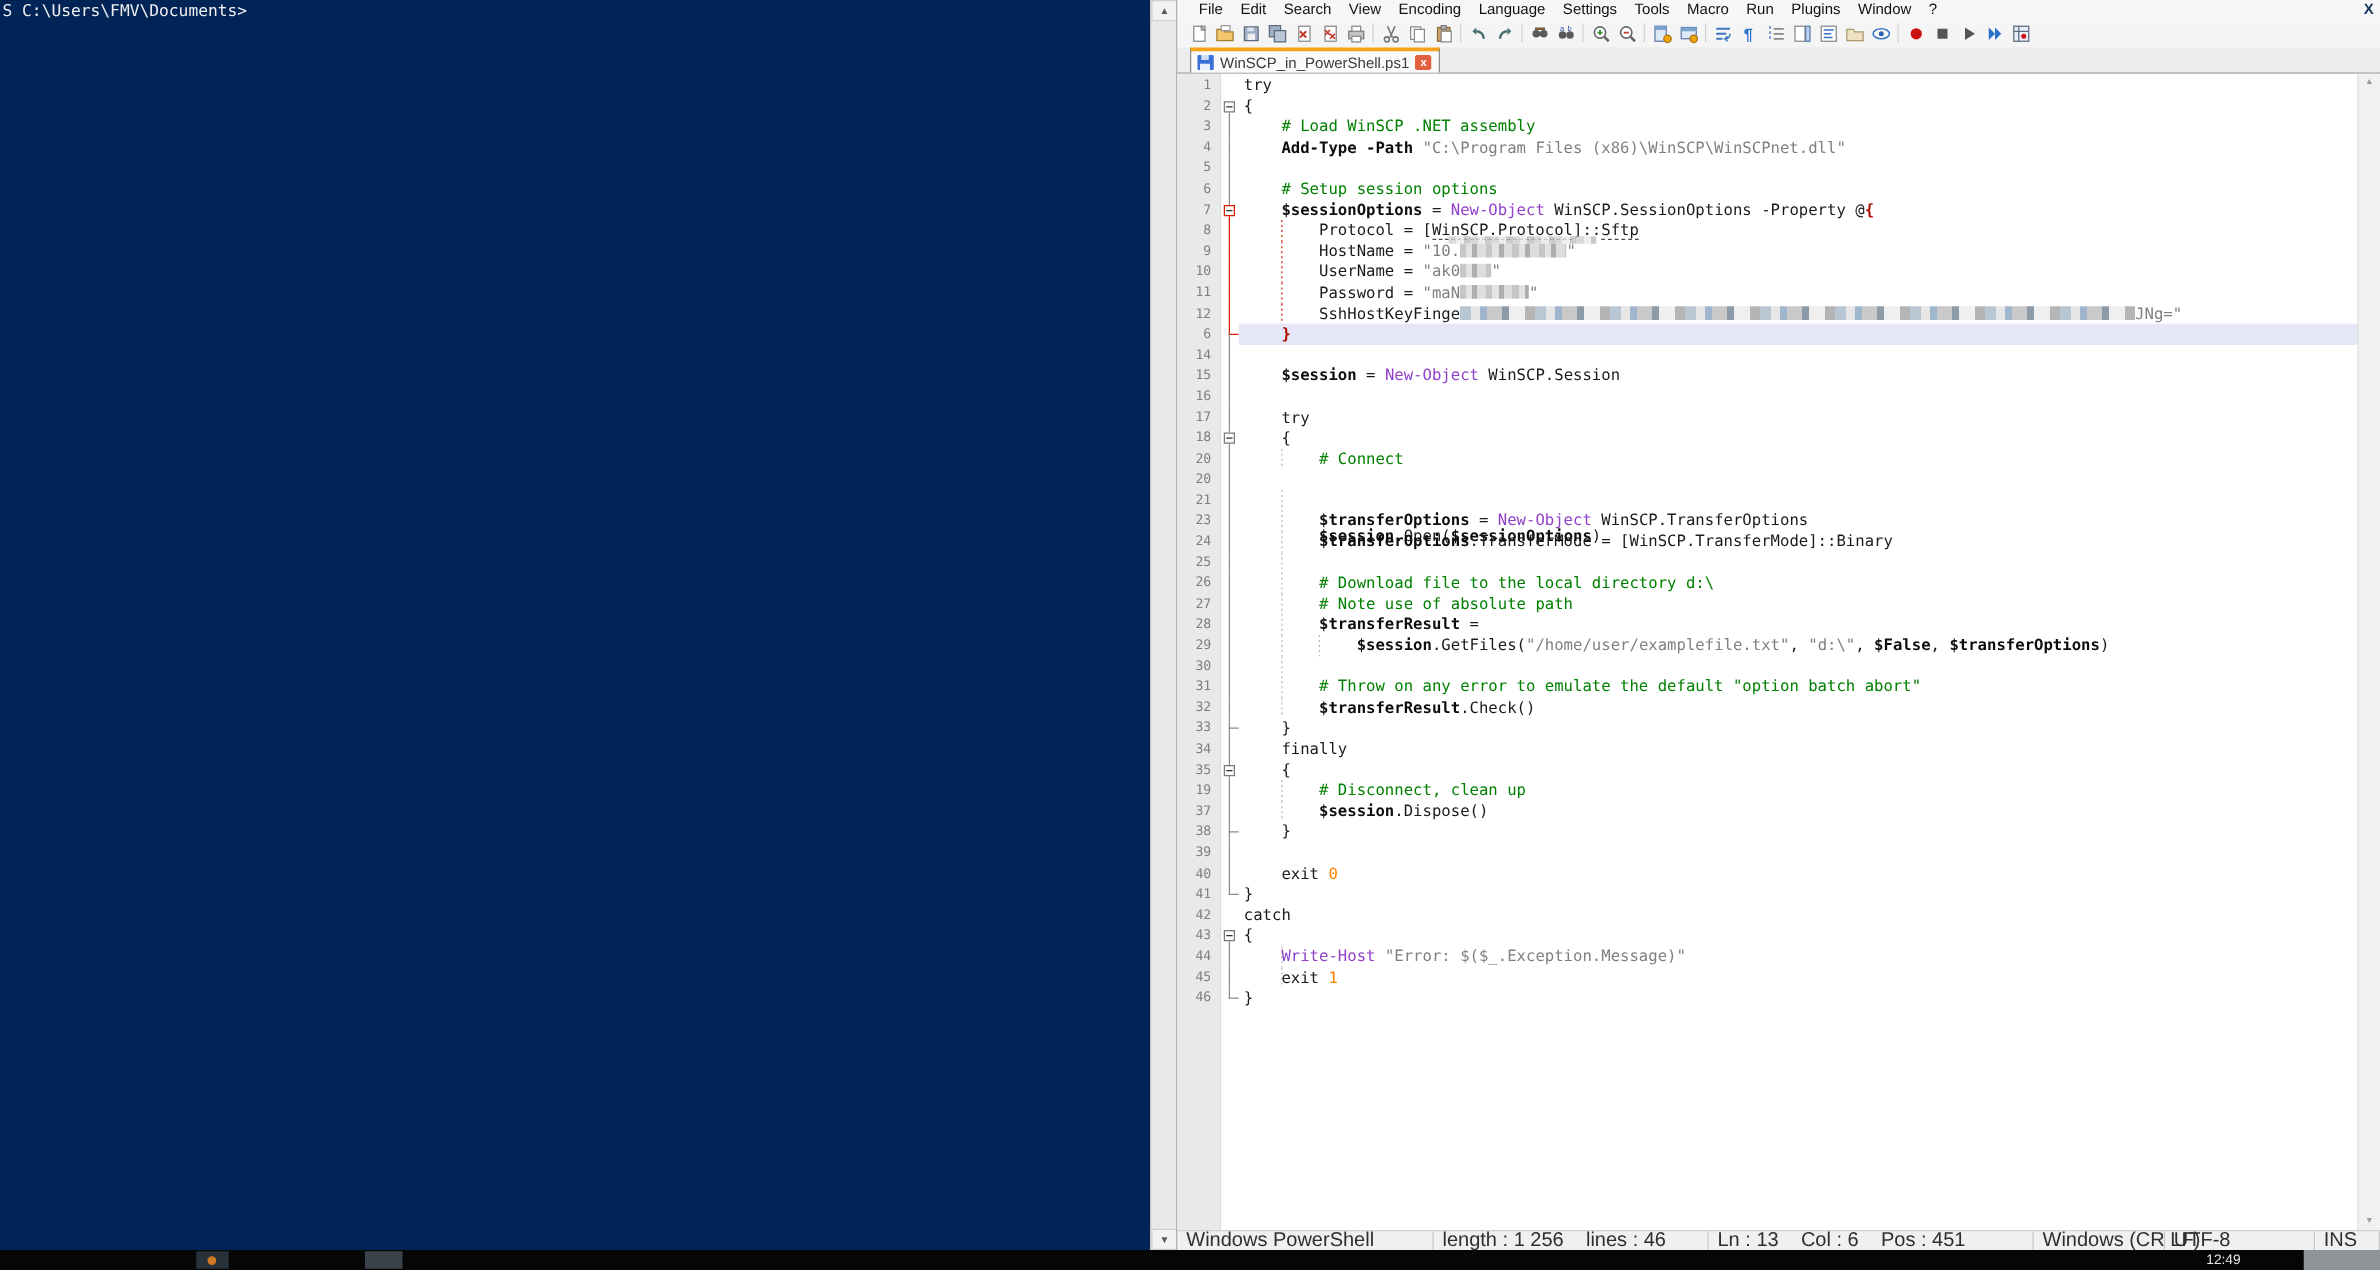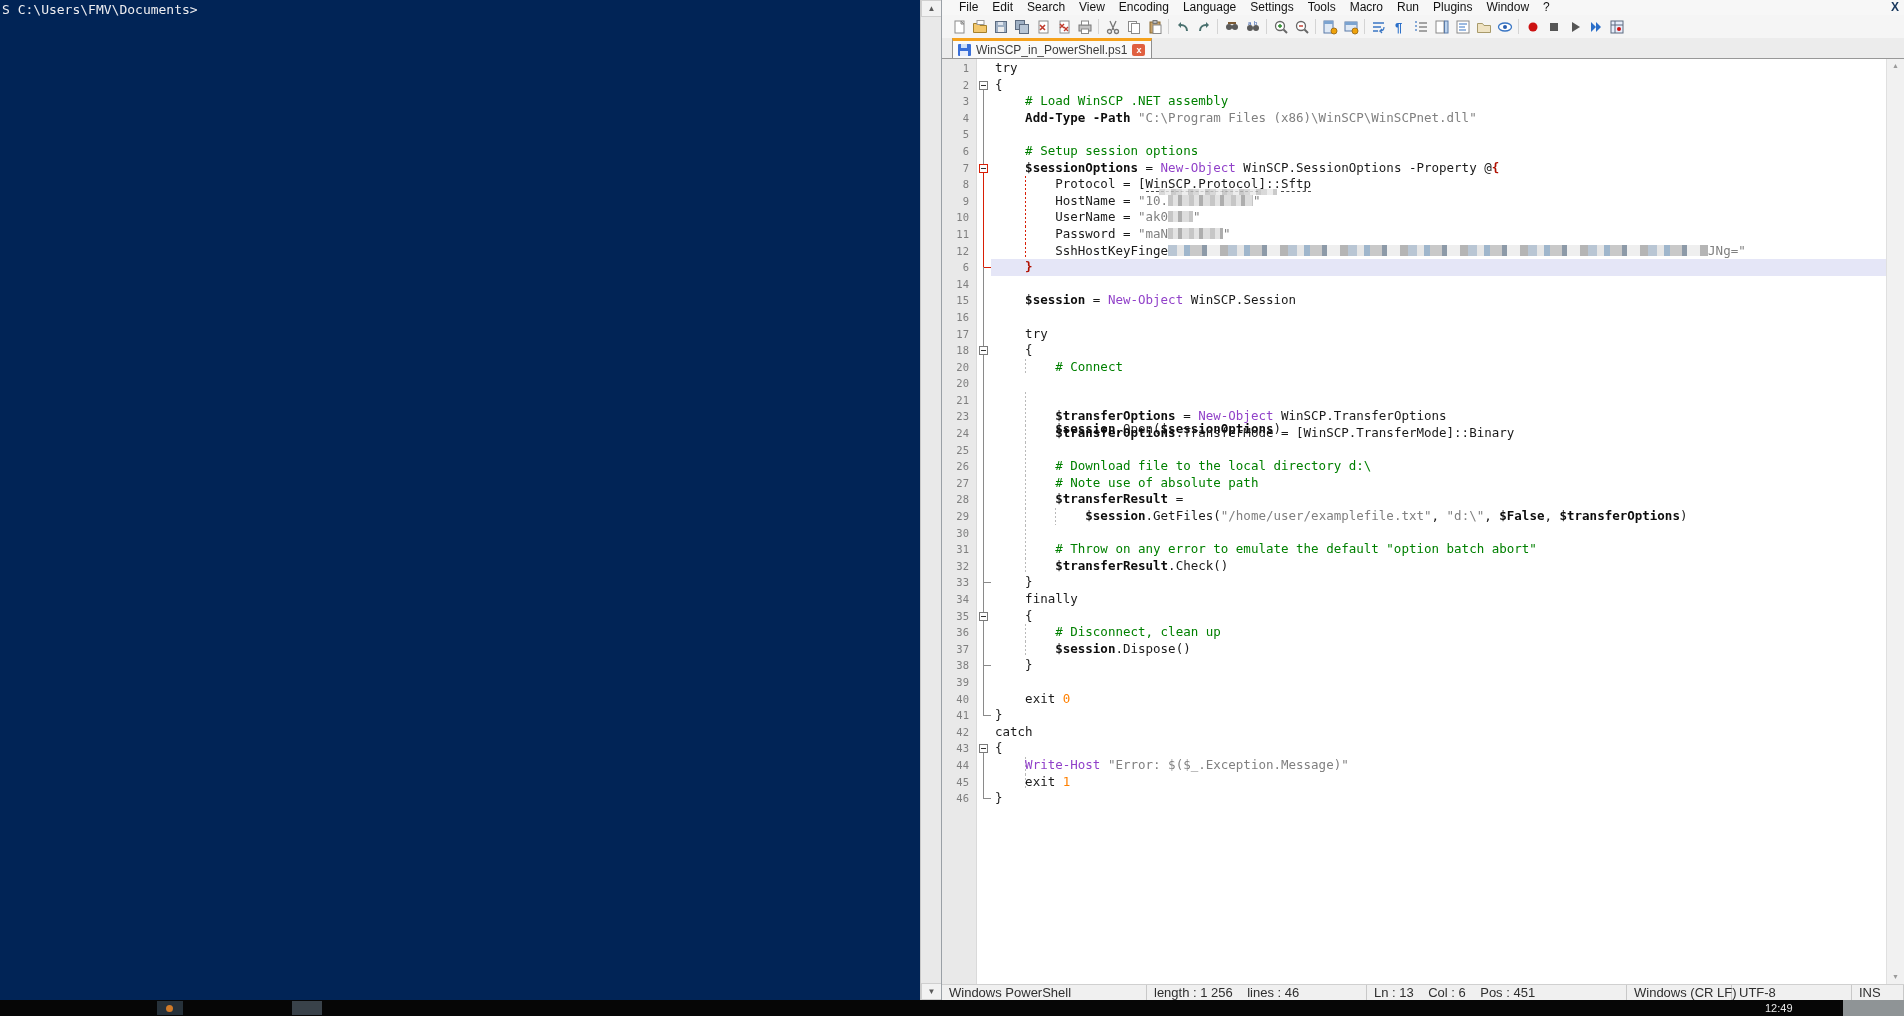--- a/index.html
+++ b/index.html
@@ -53,21 +53,21 @@
   .smudge{position:absolute;height:6px;bottom:-2px;background:repeating-linear-gradient(90deg,#cfcfcf 0 6px,#e9e9e9 6px 12px,#bdbdbd 12px 17px);opacity:.8;}
   .fv{position:absolute;left:6px;width:1px;background:#8a8a8a;}
   .fv.r{background:#d81e05;}
   .ftick{position:absolute;left:6px;top:8px;height:1px;width:8px;background:#8a8a8a;}
   .ftick.r{background:#d81e05;}
   .fbox{position:absolute;left:2px;top:4px;width:9px;height:9px;background:#fdfdfd;border:1px solid #7a7a7a;box-sizing:border-box;}
   .fbox:after{content:"";position:absolute;left:1px;top:3px;width:5px;height:1px;background:#333;}
   .fbox.r{border-color:#d81e05;}
 
   
-  .statusbar{height:15px;flex:0 0 auto;background:#f0f0f0;border-top:1px solid #d0d0d0;display:flex;font-size:13px;color:#2e2e2e;align-items:flex-start;}
+  .statusbar{height:15px;flex:0 0 auto;background:#f0f0f0;border-top:1px solid #d0d0d0;display:flex;font-size:16px;color:#2e2e2e;align-items:flex-start;}
   .statusbar .sec{border-right:1px solid #c8c8c8;height:100%;display:flex;align-items:center;padding-left:7px;box-sizing:border-box;white-space:pre;}
   .s1{width:205px}.s2{width:220px}.s3{width:260px}.s4{width:105px}.s5{width:120px}.s6{flex:1}
 
   
   .taskbar{position:absolute;left:0;top:1000px;width:1904px;height:16px;background:#060606;}
   .tk-ico1{position:absolute;left:157px;top:1px;width:26px;height:14px;background:#26313a;}
   .tk-ico1:after{content:"";position:absolute;left:9px;top:4px;width:7px;height:7px;background:#d07a28;border-radius:50%;}
   .tk-ico2{position:absolute;left:292px;top:1px;width:30px;height:14px;background:#39424a;}
   .tk-clock{position:absolute;left:1765px;top:1px;color:#e8e8e8;font-size:11px;line-height:14px;}
   .tk-tray{position:absolute;left:1843px;top:0;width:61px;height:16px;background:#8f9496;}
@@ -550,21 +550,21 @@
         <div class="row">
           <span class="ln">35</span>
           <span class="fold">
             <i class="fv" style="top: 0px; bottom: 12px;"></i>
             <i class="fbox"></i>
             <i class="fv" style="top: 13px; bottom: 0px;"></i>
           </span>
           <span class="tx"><span class="d">    {</span></span>
         </div>
         <div class="row">
-          <span class="ln">36</span>
+          <span class="ln">19</span>
           <span class="fold">
             <i class="fv" style="top: 0px; bottom: 0px;"></i>
           </span>
           <span class="tx" style="background-image: linear-gradient(rgb(185, 185, 185) 50%, transparent 50%); background-position: 34.1px 0px; background-size: 1px 4px; background-repeat: repeat-y;"><span class="d">        </span><span class="c"># Disconnect, clean up</span></span>
         </div>
         <div class="row">
           <span class="ln">37</span>
           <span class="fold">
             <i class="fv" style="top: 0px; bottom: 0px;"></i>
           </span>

